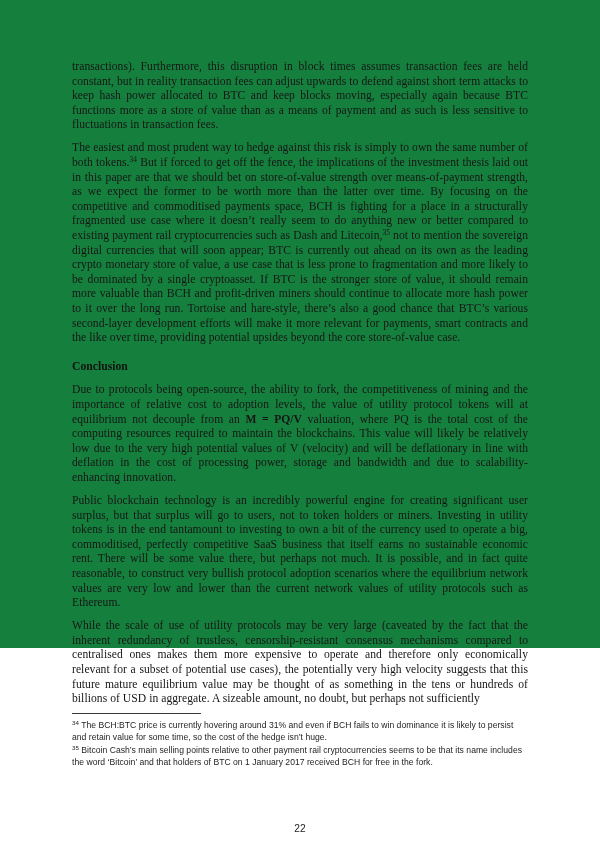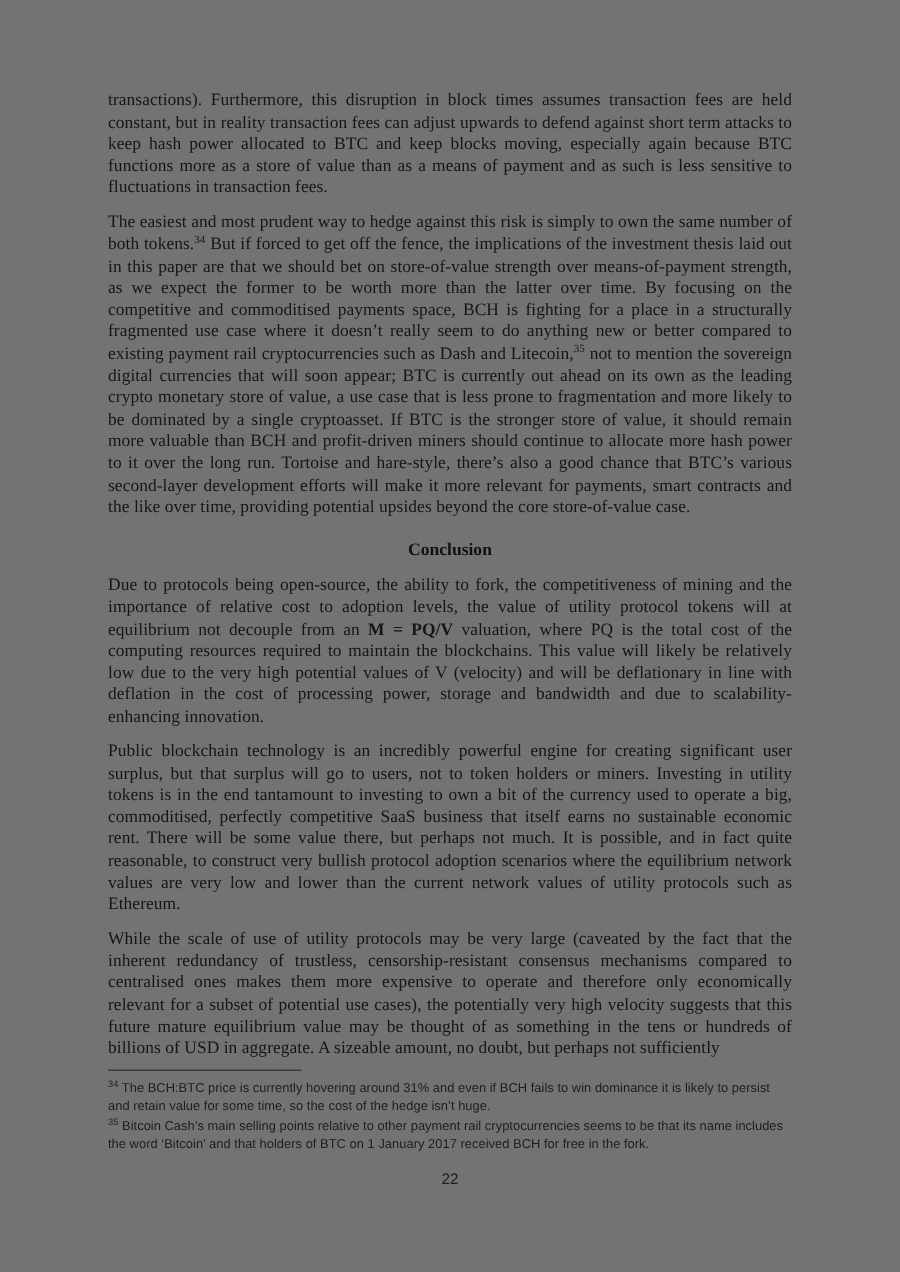--- a/index.html
+++ b/index.html
@@ -12,22 +12,22 @@
     width: 600px;
     height: 848px;
     overflow: hidden;
     font-family: "Liberation Serif", "DejaVu Serif", serif;
     color: #141414;
     -webkit-font-smoothing: antialiased;
   }
   .page {
     position: relative;
     width: 600px;
-    height: 848px;
-    background: #737373;
+    height: 648px;
+    background: #15803d;
     box-sizing: border-box;
   }
   .content {
     position: absolute;
     left: 72px;
     top: 60px;
     width: 456px;
   }
   p.body-par {
     margin: 0 0 8.5px 0;
@@ -41,21 +41,21 @@
   }
   p.body-par:last-child {
     margin-bottom: 0;
   }
   h2.section-heading {
     margin: 14px 0 9px 0;
     font-family: "Liberation Serif", "DejaVu Serif", serif;
     font-size: 11.7px;
     line-height: 14.6px;
     font-weight: bold;
-    text-align: center;
+    text-align: left;
     color: #111111;
   }
   sup.fn-ref {
     font-size: 7.4px;
     line-height: 0;
     vertical-align: 4.2px;
     font-family: "Liberation Serif", "DejaVu Serif", serif;
   }
   b.inline-bold {
     font-weight: bold;
@@ -83,21 +83,21 @@
   }
   sup.fn-num {
     font-size: 6.2px;
     line-height: 0;
     vertical-align: 3.2px;
     font-family: "Liberation Sans", "DejaVu Sans", sans-serif;
   }
   .page-number {
     position: absolute;
     left: 0;
-    top: 780px;
+    top: 822px;
     width: 600px;
     text-align: center;
     font-family: "Liberation Sans", "DejaVu Sans", sans-serif;
     font-size: 10.2px;
     line-height: 13px;
     color: #1d1d1d;
   }
 </style>
 </head>
 <body>

